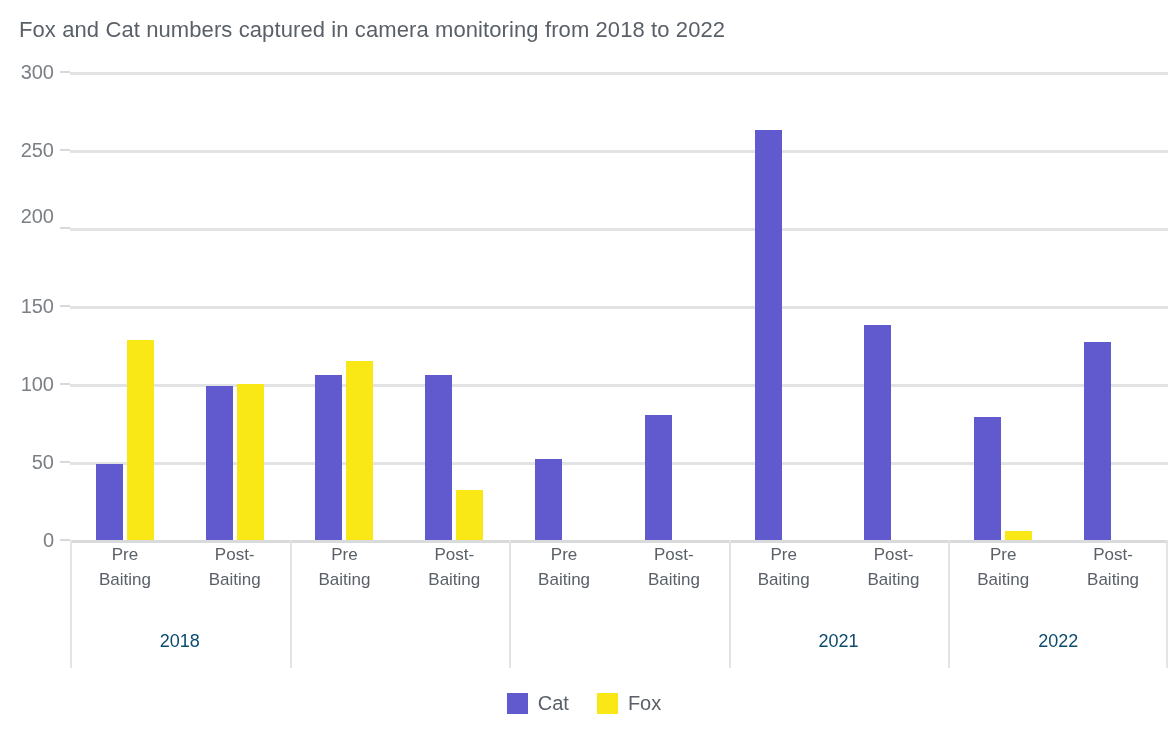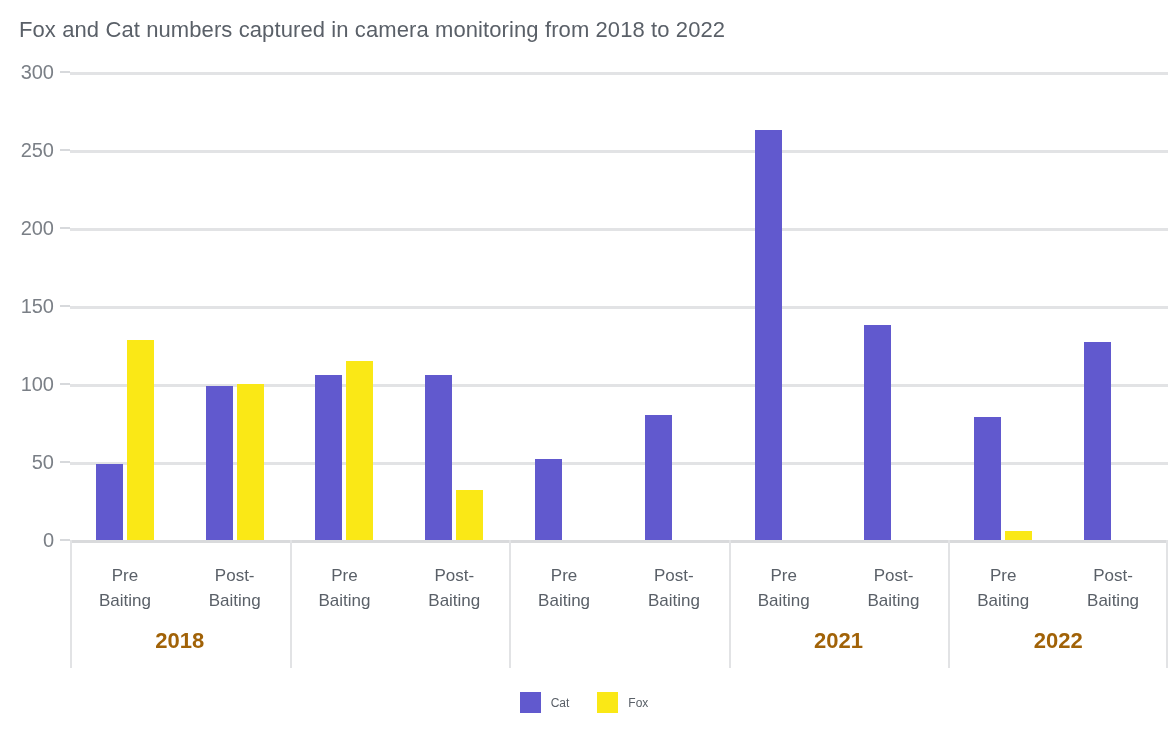--- a/index.html
+++ b/index.html
@@ -149,39 +149,38 @@
     left: 0;
     top: 0;
     bottom: 0;
     width: 2px;
     background: #e2e3e5;
   }
   .x-phase-row {
     display: flex;
     height: 74px;
     align-items: flex-start;
-    padding-top: 24px;
+    padding-top: 3px;
     box-sizing: border-box;
   }
   .x-phase-cell {
     flex: 1 1 0;
     text-align: center;
     font-size: 17px;
     line-height: 1.45;
     color: #5a6068;
   }
   .x-year-row {
     flex: 1 1 auto;
     display: flex;
     align-items: center;
     justify-content: center;
     position: relative;
-    font-size: 22px;
-    color: #a16207;
-    font-weight: bold;
+    font-size: 18px;
+    color: #0c4a6e;
   }
   .x-year-row::before {
     content: "";
     position: absolute;
     left: -1px;
     right: auto;
     top: 0;
     width: 0;
   }
   .phase-sep {
@@ -207,21 +206,21 @@
     display: flex;
     align-items: center;
     gap: 10px;
   }
   .legend-swatch {
     width: 21px;
     height: 21px;
     display: inline-block;
   }
   .legend-label {
-    font-size: 12px;
+    font-size: 20px;
     color: #5a6068;
   }
 </style>
 </head>
 <body>
 
 <div class="chart-root">
 
   <div class="chart-title">Fox and Cat numbers captured in camera monitoring from 2018 to 2022</div>
 
@@ -229,21 +228,21 @@
 
     <div class="y-axis">
         <div class="y-tick" style="top: 468px;">0</div>
         <div class="y-tick-mark" style="top: 468px;"></div>
         <div class="y-tick" style="top: 390px;">50</div>
         <div class="y-tick-mark" style="top: 390px;"></div>
         <div class="y-tick" style="top: 312px;">100</div>
         <div class="y-tick-mark" style="top: 312px;"></div>
         <div class="y-tick" style="top: 234px;">150</div>
         <div class="y-tick-mark" style="top: 234px;"></div>
-        <div class="y-tick" style="top: 156px; text-align: center;">200</div>
+        <div class="y-tick" style="top: 144px; text-align: center;">200</div>
         <div class="y-tick-mark" style="top: 156px;"></div>
         <div class="y-tick" style="top: 78px;">250</div>
         <div class="y-tick-mark" style="top: 78px;"></div>
         <div class="y-tick" style="top: 0px;">300</div>
         <div class="y-tick-mark" style="top: 0px;"></div>
       </div>
 
     <div class="grid-area">
         <div class="gridline zero" style="top: 468px;"></div>
         <div class="gridline" style="top: 390px;"></div>

